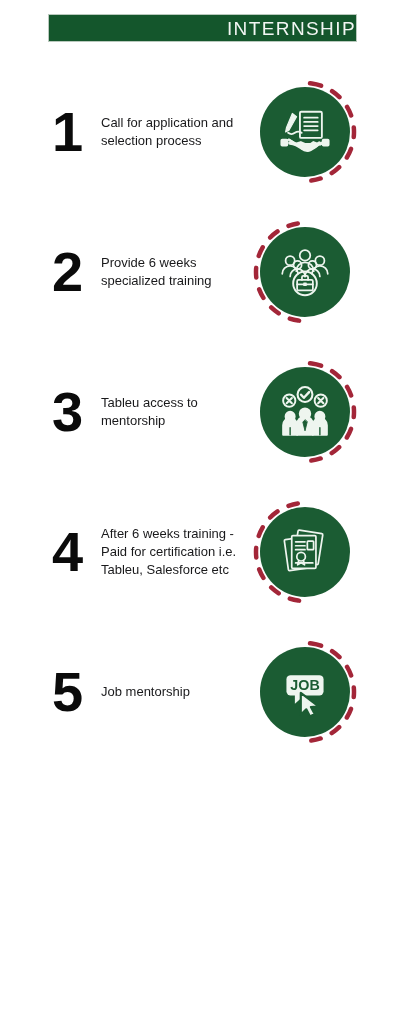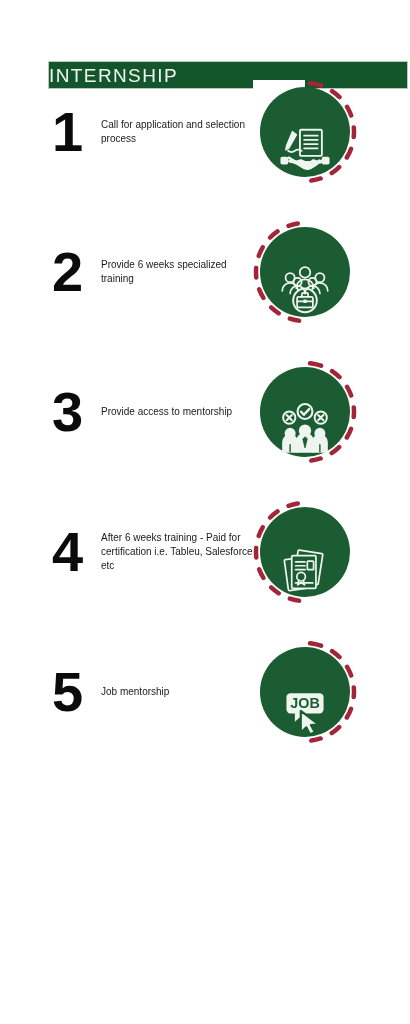--- a/index.html
+++ b/index.html
@@ -14,29 +14,28 @@
     overflow: hidden;
     font-family: "Liberation Sans", sans-serif;
     -webkit-font-smoothing: antialiased;
   }
 
   
   #header-banner {
     position: absolute;
     left: 48px;
     top: 14px;
-    width: 360px;
+    width: 309px;
     height: 28px;
     background: #14562c;
     border: 1px solid #b9c9bd;
     box-sizing: border-box;
     display: flex;
     align-items: center;
-    justify-content: flex-start;
-    margin-top: 47px;
+    justify-content: flex-end;
   }
   #header-title {
     color: #f2f6f3;
     font-size: 19px;
     font-weight: 400;
     letter-spacing: 1.4px;
     line-height: 1;
   }
 
   
@@ -63,21 +62,21 @@
     width: 46px;
     text-align: left;
     letter-spacing: -1px;
   }
   .step-text {
     position: absolute;
     left: 101px;
     top: 50%;
     transform: translateY(-50%);
     width: 158px;
-    font-size: 10px;
+    font-size: 13px;
     line-height: 1.38;
     color: #19191b;
     font-weight: 400;
   }
 
   
   .icon-badge {
     position: absolute;
     left: 253px;
     top: 50%;
@@ -94,21 +93,21 @@
   }
   .icon-circle {
     position: absolute;
     left: 7px;
     top: 7px;
     width: 90px;
     height: 90px;
     border-radius: 50%;
     background: #1b5c33;
     display: flex;
-    align-items: flex-end;
+    align-items: center;
     justify-content: center;
   }
   .icon-circle svg { display: block; }
 </style>
 </head>
 <body>
 
 <div id="header-banner">
   <span id="header-title">INTERNSHIP</span>
 </div>
@@ -169,21 +168,21 @@
           <path d="M28.5 41 v-3 a1.5 1.5 0 0 1 1.5 -1.5 h4 a1.5 1.5 0 0 1 1.5 1.5 v3"></path>
           <line x1="23" y1="46" x2="41" y2="46"></line>
           <rect x="30" y="44" width="4" height="4" rx="0.6" fill="#eef5ef" stroke="none"></rect>
         </svg>
       </div>
     </div>
   </div>
 
   <div class="step-row">
     <div class="step-number">3</div>
-    <div class="step-text">Provide access to mentorship</div>
+    <div class="step-text">Tableu access to mentorship</div>
     <div class="icon-badge">
       <svg class="dash-arc" viewBox="0 0 104 104">
         <circle cx="52" cy="52" r="49" fill="none" stroke="#a32638" stroke-width="4.5" stroke-linecap="round" pathLength="100" style="stroke-dasharray:3.1 4.0" transform="rotate(-82 52 52)"></circle>
         <rect x="0" y="0" width="52" height="104" fill="#ffffff"></rect>
       </svg>
       <div class="icon-circle">
         <svg width="56" height="56" viewBox="0 0 64 64" fill="none" stroke="#eef5ef" stroke-width="2.2" stroke-linecap="round" stroke-linejoin="round">
           <circle cx="32" cy="12" r="8.5" stroke-width="2.4"></circle>
           <path d="M27.5 12.3 l3.2 3.4 l6 -6.4" stroke-width="2.8"></path>
           <circle cx="14" cy="19" r="7" stroke-width="2.2"></circle>

